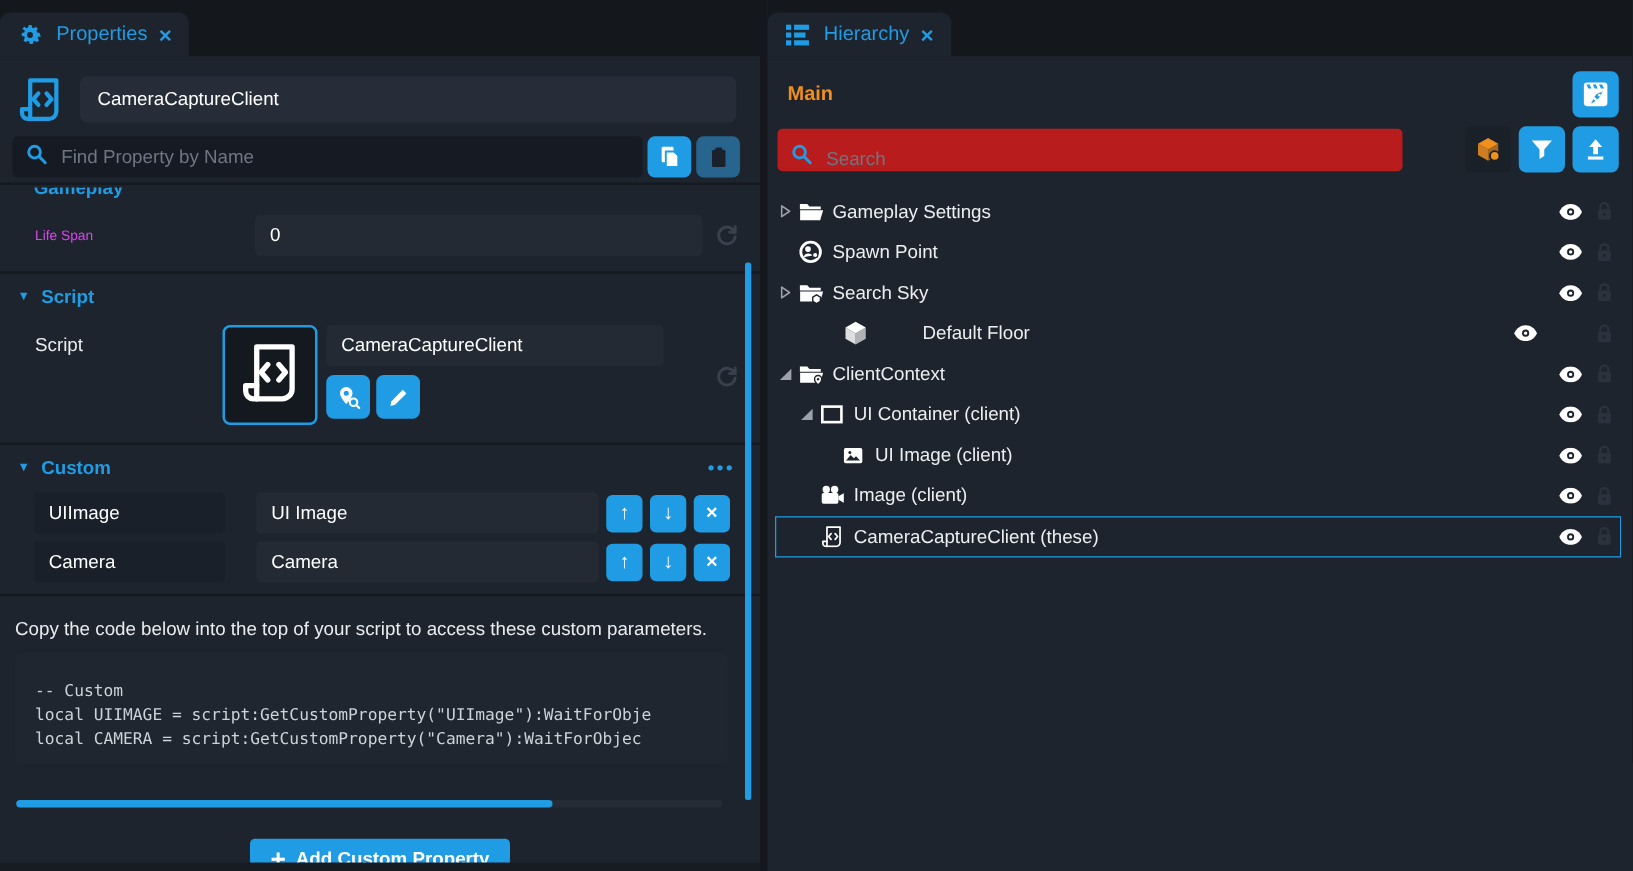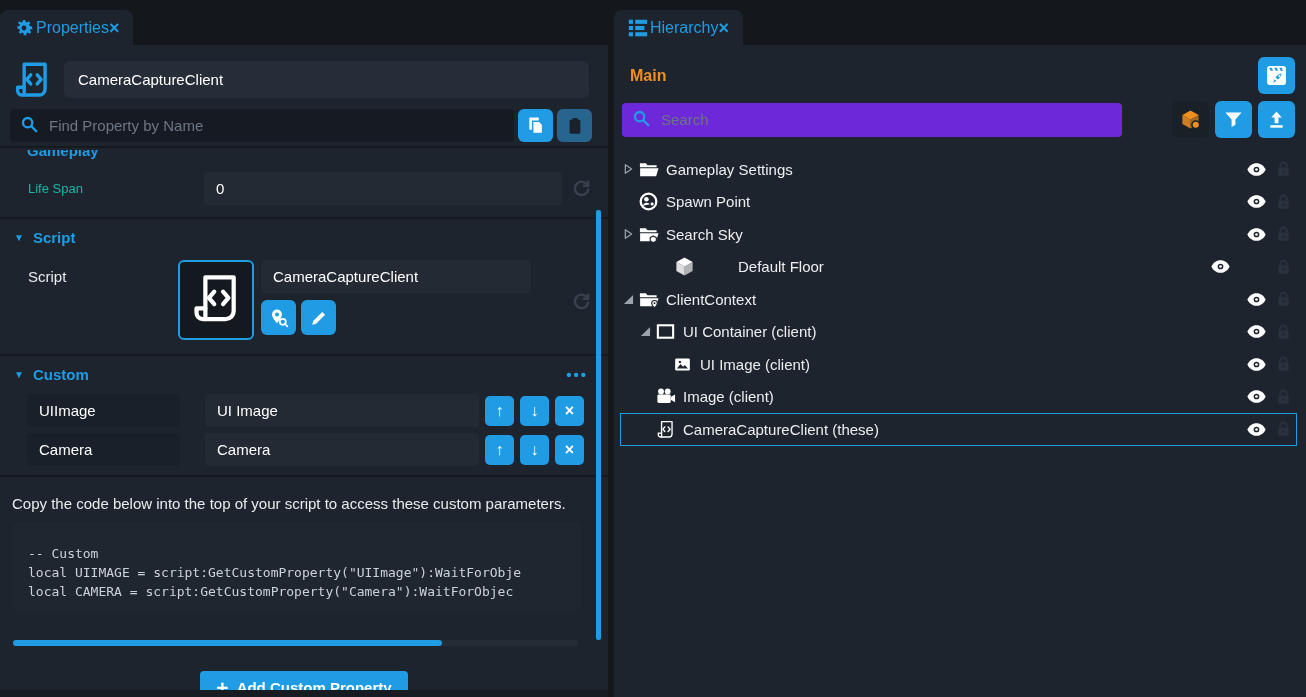--- a/index.html
+++ b/index.html
@@ -6,21 +6,21 @@
     background:#14181d;font-family:"Liberation Sans",sans-serif;
     -webkit-font-smoothing:antialiased;}
   .app{display:flex;width:1306px;height:697px;gap:6px;}
   .panel{background:#1e242d;height:697px;position:relative;overflow:hidden;}
   .panel.left{width:608px;}
   .panel.right{width:692px;}
 
   
   .tabbar{height:45px;background:#14181d;display:flex;align-items:flex-end;}
   .tab{height:35px;background:#1e242d;border-radius:8px 8px 0 0;display:flex;
-    align-items:center;padding:0 14px 0 12px;}
+    align-items:center;gap:9px;padding:0 14px 0 12px;}
   .tab-label{color:#1f9ce4;font-size:16px;}
   .tab-close{color:#1f9ce4;font-size:18px;font-weight:bold;line-height:1;cursor:pointer;}
   .tab .ticon{display:grid;place-items:center;width:24px;height:24px;}
 
   
   .prop-head{display:flex;align-items:center;gap:13px;padding:13px 19px 6px 13px;}
   .script-badge{width:38px;height:42px;display:grid;place-items:center;flex:none;}
   .name-input{flex:1;height:37px;background:#262d38;border:none;border-radius:6px;
     color:#fff;font-size:15px;padding:0 14px;font-family:"Liberation Sans",sans-serif;outline:none;}
 
@@ -35,21 +35,21 @@
   .sqbtn.blue{background:#1f9ce4;}
   .sqbtn.steel{background:#28658e;}
   .prop-search .sqbtn{margin-left:4px;}
 
   .hr{height:2px;background:#151a20;}
 
   
   .clip-head{height:14px;overflow:hidden;position:relative;margin-top:2px;}
   .clip-head span{position:absolute;top:-8px;left:27px;color:#1f9ce4;font-weight:bold;font-size:15px;}
   .row{display:flex;align-items:center;padding:0 16px 0 28px;}
-  .row .lbl{width:176px;color:#14b8a6;font-size:13px;flex:none;}
+  .row .lbl{width:176px;color:#d946ef;font-size:11px;flex:none;}
   .field{height:33px;background:#232a34;border-radius:4px;color:#fff;font-size:15px;
     padding:0 12px;line-height:33px;border:none;outline:none;font-family:"Liberation Sans",sans-serif;}
   .reset{width:22px;height:22px;margin-left:8px;flex:none;display:grid;place-items:center;}
   .sec-head{display:flex;align-items:center;gap:9px;padding:10px 20px 8px 14px;}
   .sec-head .tri{color:#1f9ce4;font-size:10px;}
   .sec-head .sec-label{color:#1f9ce4;font-weight:bold;font-size:15px;}
   .sec-head .spacer{flex:1;}
   .dots{color:#1f9ce4;font-weight:bold;font-size:15px;letter-spacing:2px;}
 
   
@@ -88,21 +88,21 @@
   .bottom-strip{position:absolute;left:0;right:0;bottom:0;height:7px;background:#171c22;}
 
   
   .hier-head{display:flex;align-items:center;padding:12px 11px 0 16px;}
   .main-label{color:#ef8f1f;font-weight:bold;font-size:16px;flex:1;}
   .big-btn{width:37px;height:37px;border:none;border-radius:6px;display:grid;place-items:center;
     cursor:pointer;padding:0;flex:none;}
   .big-btn.blue{background:#1f9ce4;}
   .big-btn.dark{background:#1a2028;}
   .hier-search{display:flex;align-items:center;padding:7px 11px 0 8px;}
-  .hier-search .search-field{flex:none;width:480px;height:34px;background:#6d28d9;}
+  .hier-search .search-field{flex:none;width:480px;height:34px;background:#b91c1c;align-items:flex-end;}
   .hier-search .spacer{flex:1;}
   .hier-search .big-btn{margin-left:6px;}
   .tree{margin-top:15px;}
   .tree-row{height:32.5px;display:flex;align-items:center;margin:0 9px 0 6px;position:relative;}
   .tree-row.selected{box-shadow:inset 0 0 0 1px #1f9ce4;}
   .arrow-slot{width:17px;flex:none;display:grid;place-items:center;}
   .node-icon{width:22px;height:22px;flex:none;margin-right:7px;display:grid;place-items:center;}
   .node-label{flex:1;color:#eceef0;font-size:15px;}
   .eye-slot,.lock-slot{width:27px;flex:none;display:grid;place-items:center;cursor:pointer;}
 </style>

